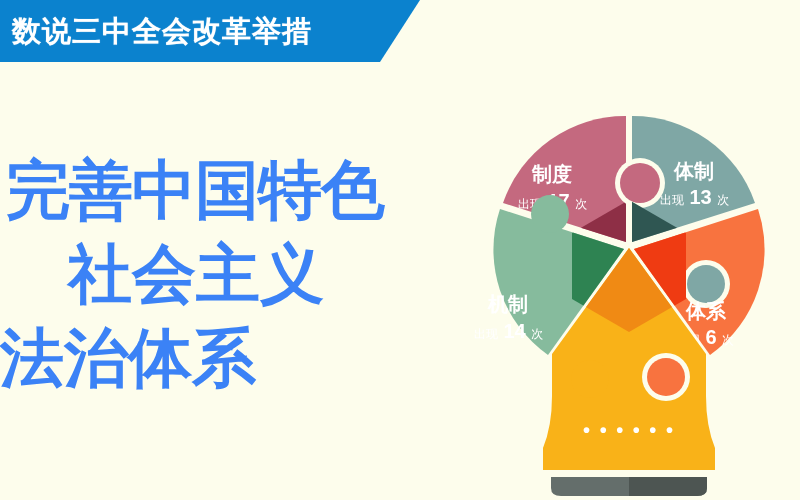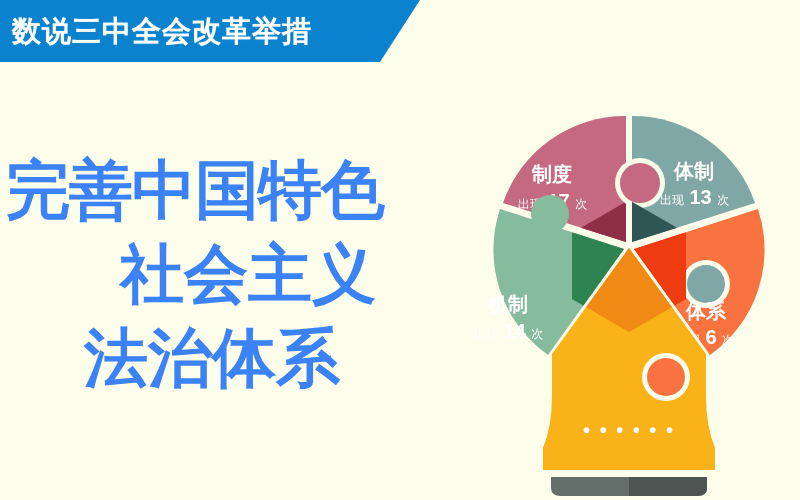--- a/index.html
+++ b/index.html
@@ -37,22 +37,22 @@
     color:#3b82f6;
     font-size:64px;
     font-weight:bold;
     line-height:84px;
     letter-spacing:0px;
     white-space:nowrap;
     -webkit-text-stroke:5px #fdfdec;
     paint-order:stroke fill;
   }
   .hl-line.l1{padding-left:6px;letter-spacing:-1px;}
-  .hl-line.l2{padding-left:120px;}
-  .hl-line.l3{padding-left:84px;}
+  .hl-line.l2{padding-left:68px;}
+  .hl-line.l3{}
 
   
   #bulb{position:absolute;left:440px;top:96px;}
 
   .pc-title{
     font-family:"Liberation Sans","DejaVu Sans",sans-serif;
     font-size:20px;font-weight:bold;fill:#ffffff;
   }
   .pc-sub-small{
     font-family:"Liberation Sans","DejaVu Sans",sans-serif;

